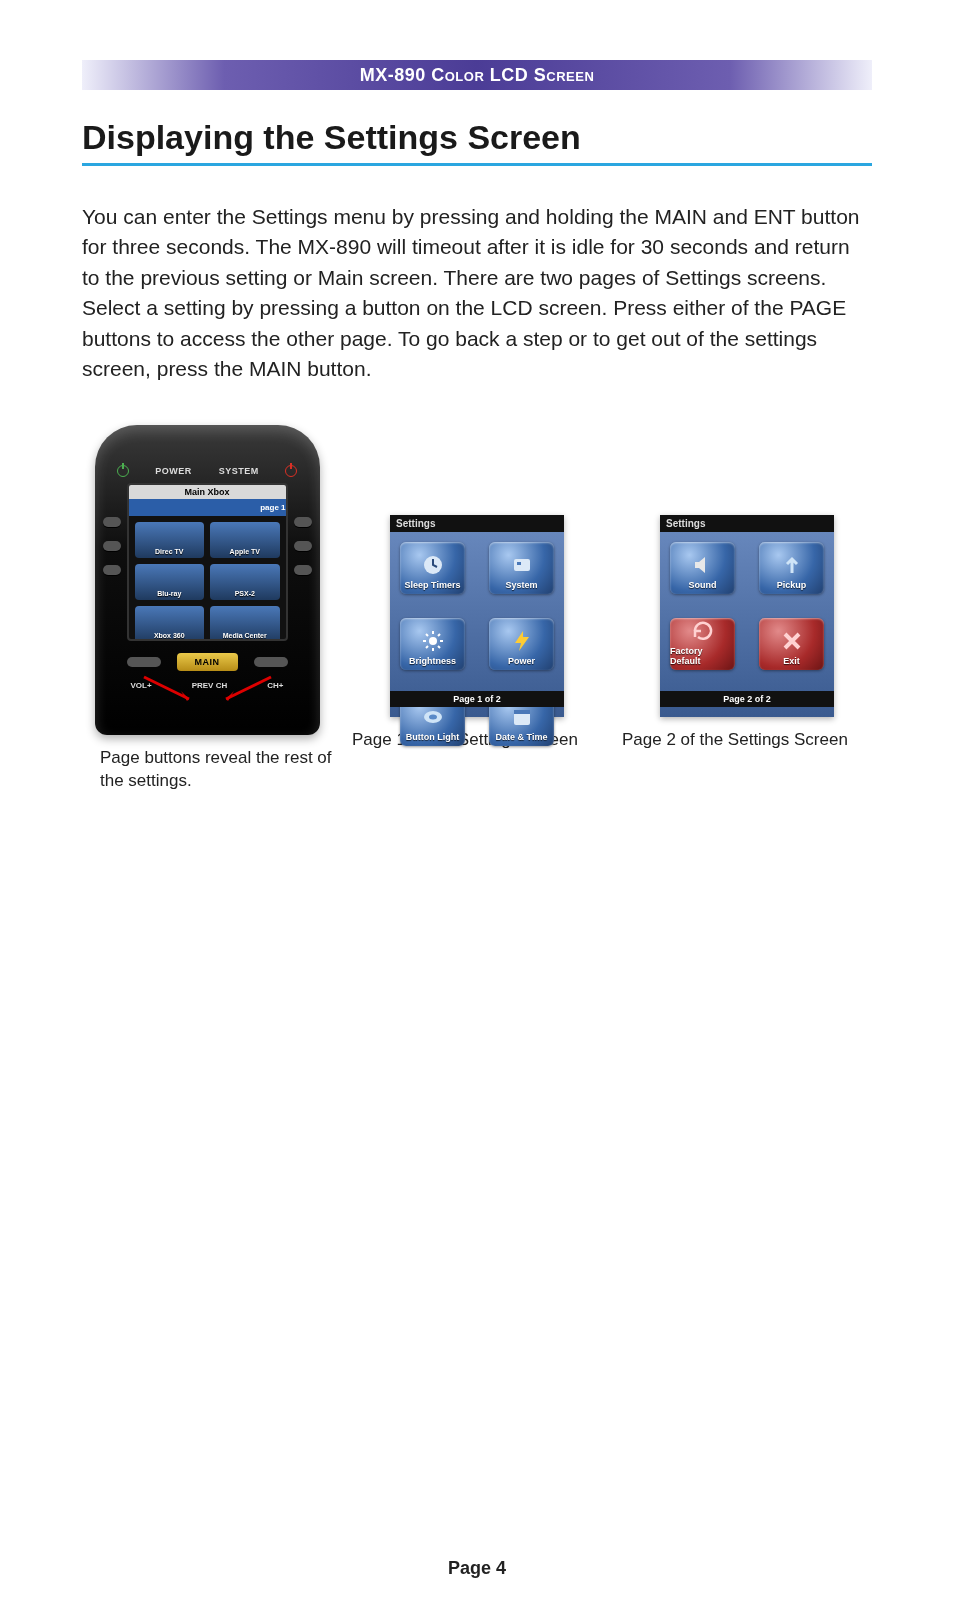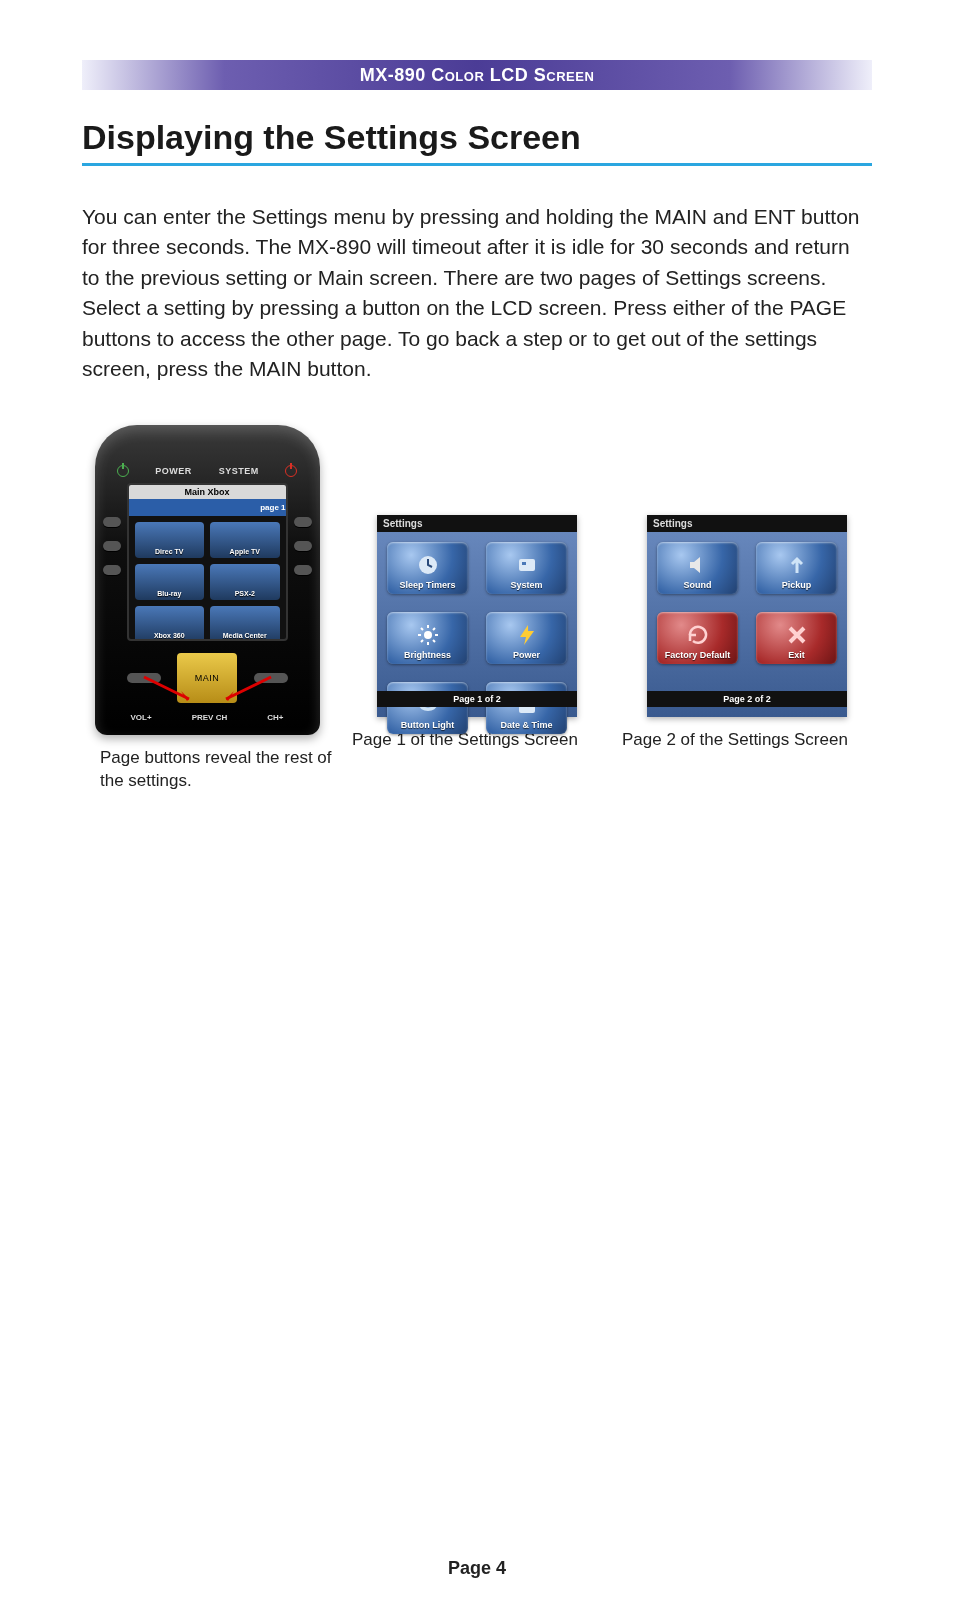--- a/index.html
+++ b/index.html
@@ -75,34 +75,34 @@
   }
   .rs-title { background:#d9d9d9; color:#000; font-size:9px; font-weight:700; text-align:center; padding:2px 0;}
   .rs-sub { background:#2b5ea8; color:#fff; font-size:8px; text-align:right; padding:4px 0;font-weight:bold;}
   .rs-grid { display:grid; grid-template-columns:1fr 1fr; gap:6px; padding:6px;}
   .rs-cell { background: linear-gradient(#4a78b8,#1f3a5f); height:36px; border-radius:4px; display:flex;align-items:flex-end;justify-content:center; color:#fff; font-size:7px; font-weight:700; padding-bottom:3px; text-shadow:0 1px 1px #000;}
   .side-btns{position:absolute;top:92px;display:flex;flex-direction:column;gap:14px;}
   .side-btns.left{left:8px;} .side-btns.right{right:8px;}
   .side-btn{width:18px;height:10px;background:#555;border-radius:5px;box-shadow:0 1px 0 #000;}
   .bottom-row{display:flex;justify-content:space-between;align-items:center;padding:12px 14px 0 14px;}
   .pill{width:34px;height:10px;background:#555;border-radius:5px;}
-  .main-btn{background:linear-gradient(#eac94a,#b78d17);color:#000;font-size:9px;font-weight:400;padding:20px 18px;border-radius:4px;letter-spacing:0.5px;}
+  .main-btn{background:linear-gradient(#eac94a,#b78d17);color:#000;font-size:9px;font-weight:700;padding:4px 18px;border-radius:4px;letter-spacing:0.5px;}
   .lbl-row{display:flex;justify-content:space-between;color:#ddd;font-size:8px;font-weight:700;padding:10px 18px 0 18px;}
   .arrow{position:absolute;bottom:30px;width:60px;height:30px;pointer-events:none;}
   .arrow svg{width:100%;height:100%;}
 
   
   .ss {
-    width: 200px; height: 202px;
+    width: 174px; height: 202px;
     background: linear-gradient(#6b8bc0,#3a5a8f);
     position: relative; margin: 0 auto;
     box-shadow: 0 2px 6px rgba(0,0,0,0.3);
   }
   .ss-title { background:#111;color:#ddd;font-size:10px;font-weight:700;padding:3px 6px;}
-  .ss-grid { display:grid; grid-template-columns:1fr 1fr; gap:18px; padding:10px 10px 6px 10px;}
+  .ss-grid { display:grid; grid-template-columns:1fr 1fr; gap:24px; padding:10px 10px 6px 10px;}
   .ss-cell {
     height:52px; border-radius:6px;
     background: radial-gradient(circle at 30% 25%, #a8c8f0, #3766a8 60%, #214070);
     display:flex; flex-direction:column; align-items:center; justify-content:flex-end;
     color:#fff; font-size:9px; font-weight:700; padding-bottom:4px;
     box-shadow: inset 0 1px 2px rgba(255,255,255,0.5), 0 1px 3px rgba(0,0,0,0.4);
     text-shadow:0 1px 1px rgba(0,0,0,0.7);
   }
   .ss-cell.red{background:radial-gradient(circle at 30% 25%,#e28a8a,#a82a2a 60%,#6b1414);}
   .ss-cell .ico{width:24px;height:24px;margin-bottom:3px;}

